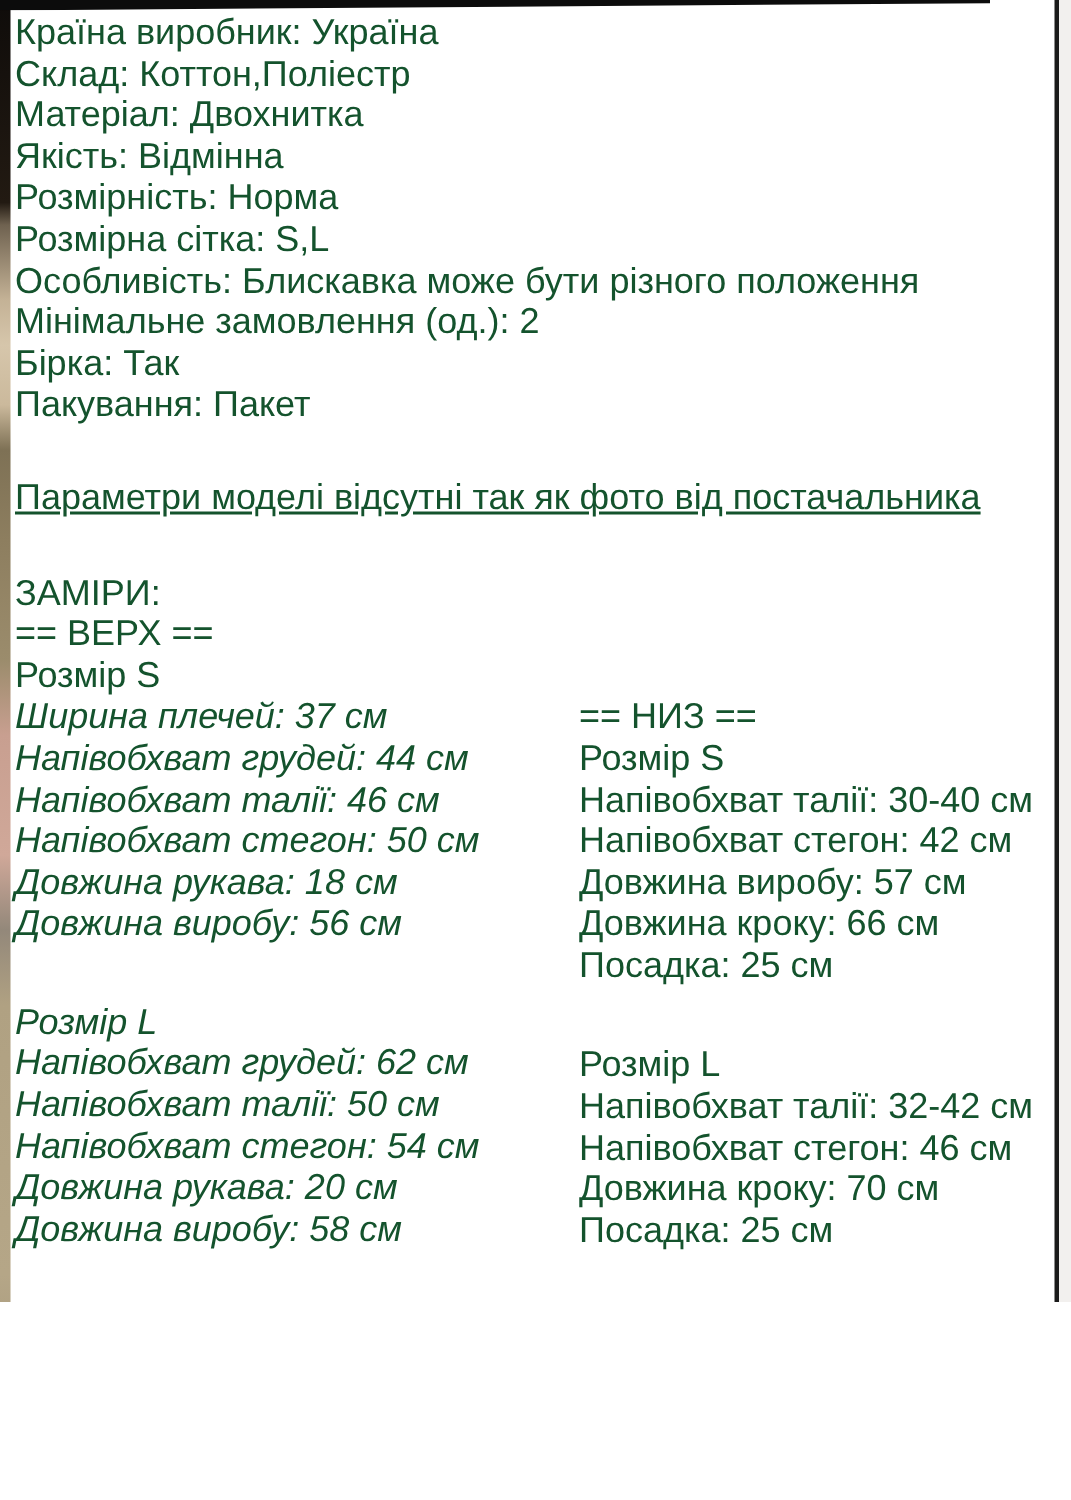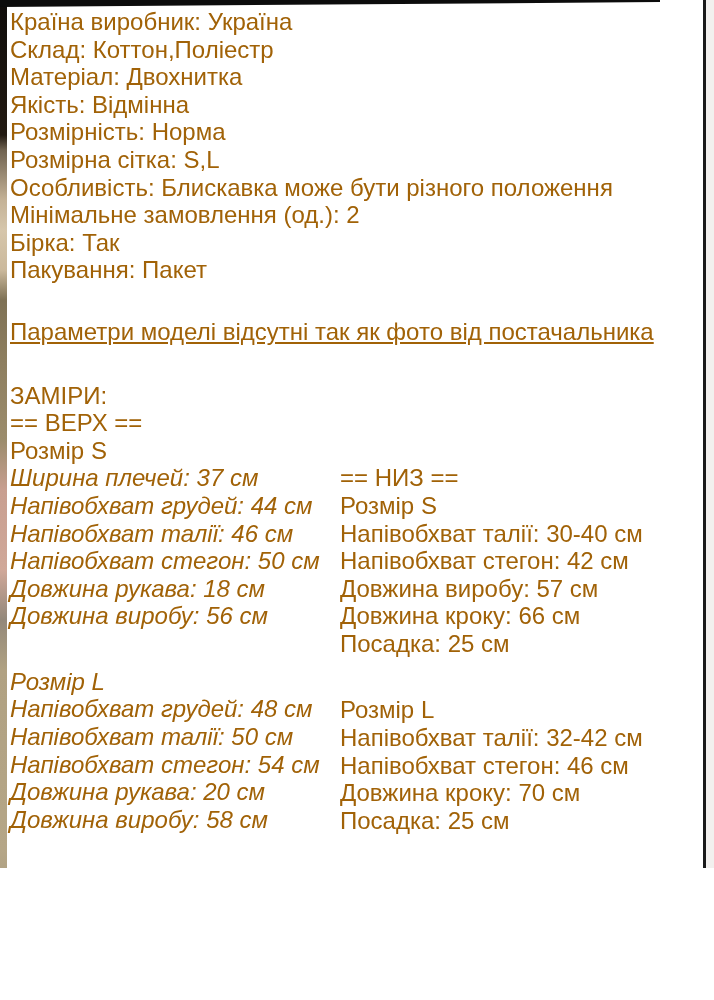--- a/index.html
+++ b/index.html
@@ -7,21 +7,21 @@
     padding: 0;
     background: #ffffff;
   }
   .screen {
     position: relative;
     width: 714px;
     height: 868px;
     background: #ffffff;
     overflow: hidden;
     font-family: "Liberation Sans", "DejaVu Sans", sans-serif;
-    color: #a16207;
+    color: #14532d;
   }
   
   .photo-strip-left {
     position: absolute;
     left: 0; top: 0;
     width: 7px; height: 1000px;
     background: linear-gradient(to bottom,
       #0f0c0a 0%,
       #221a12 13.5%,
       #6f6250 15%,
@@ -70,21 +70,21 @@
     line-height: 27.6px;
     white-space: nowrap;
   }
   .note { margin-top: 34px; text-decoration: underline; }
   .chart-header { margin-top: 36px; }
   .columns {
     display: flex;
     align-items: flex-start;
   }
   .col-left { width: 330px; flex: 0 0 330px; font-style: italic; }
-  .col-right { flex: 1; }
+  .col-right { flex: 1; margin-left: 46px; }
   .block-l { margin-top: 38px; }
   .block-l-right { margin-top: 39px; }
 </style>
 </head>
 <body>
 
 <div class="screen">
   <div class="photo-strip-left"></div>
   <div class="top-bar"></div>
   <div class="right-rule"></div>
@@ -119,21 +119,21 @@
         <div class="block-s">
           <div>Ширина плечей: 37 см</div>
           <div>Напівобхват грудей: 44 см</div>
           <div>Напівобхват талії: 46 см</div>
           <div>Напівобхват стегон: 50 см</div>
           <div>Довжина рукава: 18 см</div>
           <div>Довжина виробу: 56 см</div>
         </div>
         <div class="block-l">
           <div>Розмір L</div>
-          <div>Напівобхват грудей: 48 см</div>
+          <div>Напівобхват грудей: 62 см</div>
           <div>Напівобхват талії: 50 см</div>
           <div>Напівобхват стегон: 54 см</div>
           <div>Довжина рукава: 20 см</div>
           <div>Довжина виробу: 58 см</div>
         </div>
       </div>
 
       <div class="col-right">
         <div class="block-s">
           <div>== НИЗ ==</div>

